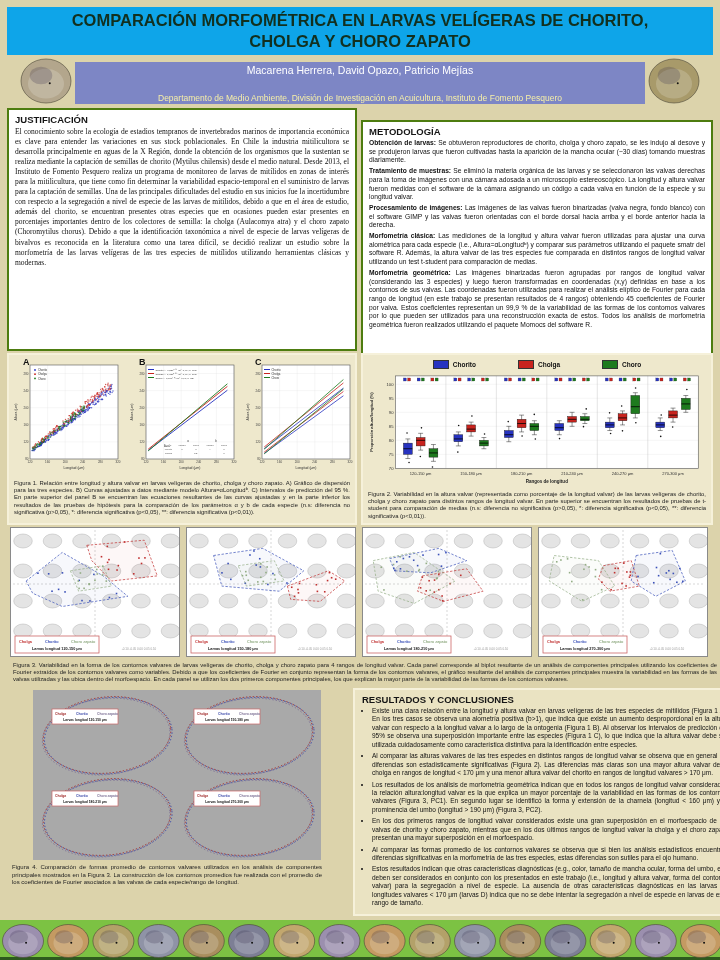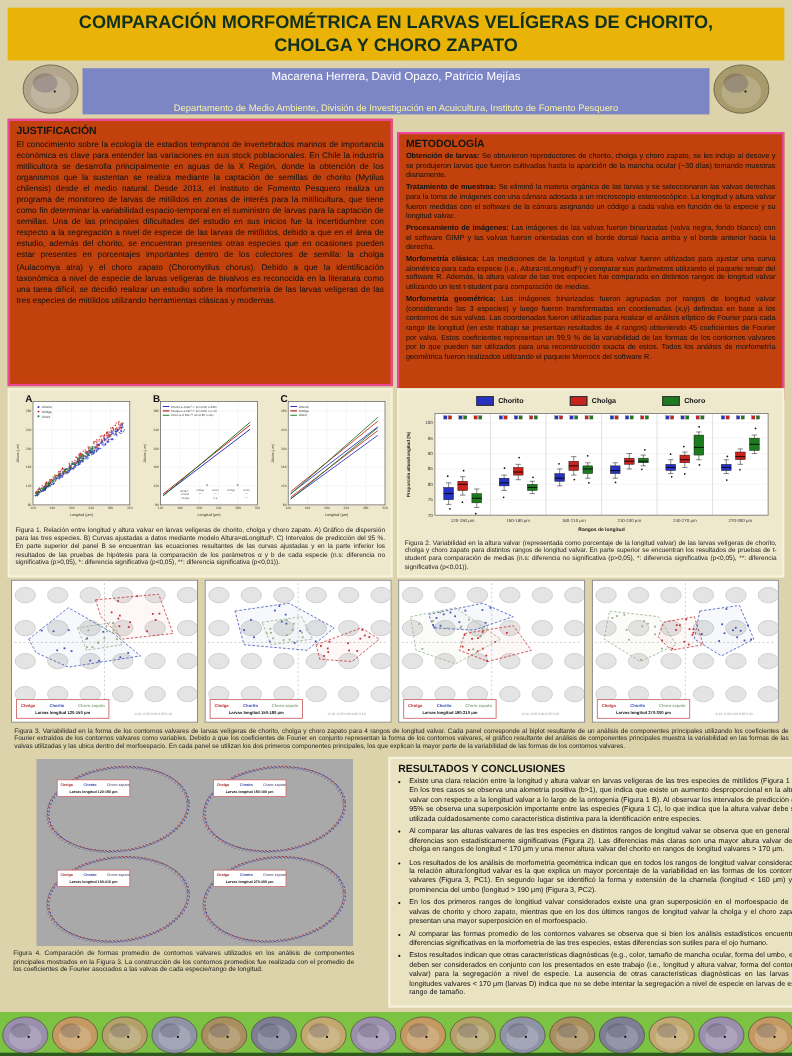--- a/index.html
+++ b/index.html
@@ -1,25 +1,25 @@
 <!DOCTYPE html>
 <html><head>
 <meta charset="utf-8">
 <style>
   html,body{margin:0;padding:0;}
   body{width:720px;height:960px;position:relative;background:#dcd3ab;font-family:"Liberation Sans",sans-serif;overflow:hidden;}
   .abs{position:absolute;}
-  .titlebar{left:7px;top:7px;width:706px;height:48px;background:#eab308;display:flex;align-items:center;justify-content:flex-start;}
+  .titlebar{left:7px;top:7px;width:706px;height:48px;background:#0ea5e9;display:flex;align-items:center;justify-content:flex-start;}
   .titlebar h1{margin:0;padding:0 34px;font-size:16.5px;line-height:1.25;font-weight:bold;color:#12301f;text-align:center;}
   .authorbar{left:75px;top:62px;width:570px;height:42px;background:#7d86c5;display:flex;flex-direction:column;align-items:center;justify-content:center;gap:2px;}
   .authors{font-size:10.5px;color:#ffffff;}
   .affil{font-size:8.5px;color:#f7f0a8;margin-top:15px;}
-  .secbox{background:#c2410c;border:2px solid #ec4899;box-sizing:border-box;padding:4px 6px;}
+  .secbox{background:#ffffff;border:2px solid #4d7c0f;box-sizing:border-box;padding:4px 6px;}
   .sechead{font-size:9.5px;font-weight:bold;color:#151515;margin:0 0 2px 0;}
-  .just-body{font-size:7.5px;line-height:1.34;color:#101010;text-align:justify;}
+  .just-body{font-size:7.5px;line-height:1.34;color:#101010;text-align:justify;font-family:Liberation Serif, serif;}
   .met-body p{margin:0 0 2px 0;font-size:6.7px;line-height:1.3;color:#101010;text-align:justify;}
   .met-body b{font-weight:bold;}
   .figbox{background:#eee8cc;border:2px solid #f6f1da;box-sizing:border-box;}
   .fig1-panels{display:flex;gap:6px;padding:4px 4px 0 4px;}
   .fig1-panel{position:relative;}
   .panel-letter{position:absolute;left:10px;top:-2px;font-size:9px;font-weight:bold;color:#111;}
   .caption{font-size:5.9px;line-height:1.22;color:#222;text-align:justify;padding:3px 5px;}
   .f2-legend{display:flex;justify-content:center;gap:42px;align-items:center;height:12px;padding-top:3px;}
   .f2-legend .item{display:flex;align-items:center;gap:4px;font-size:6.5px;font-weight:bold;color:#111;}
   .sw{width:14px;height:7px;display:inline-block;border:0.5px solid #333;}

